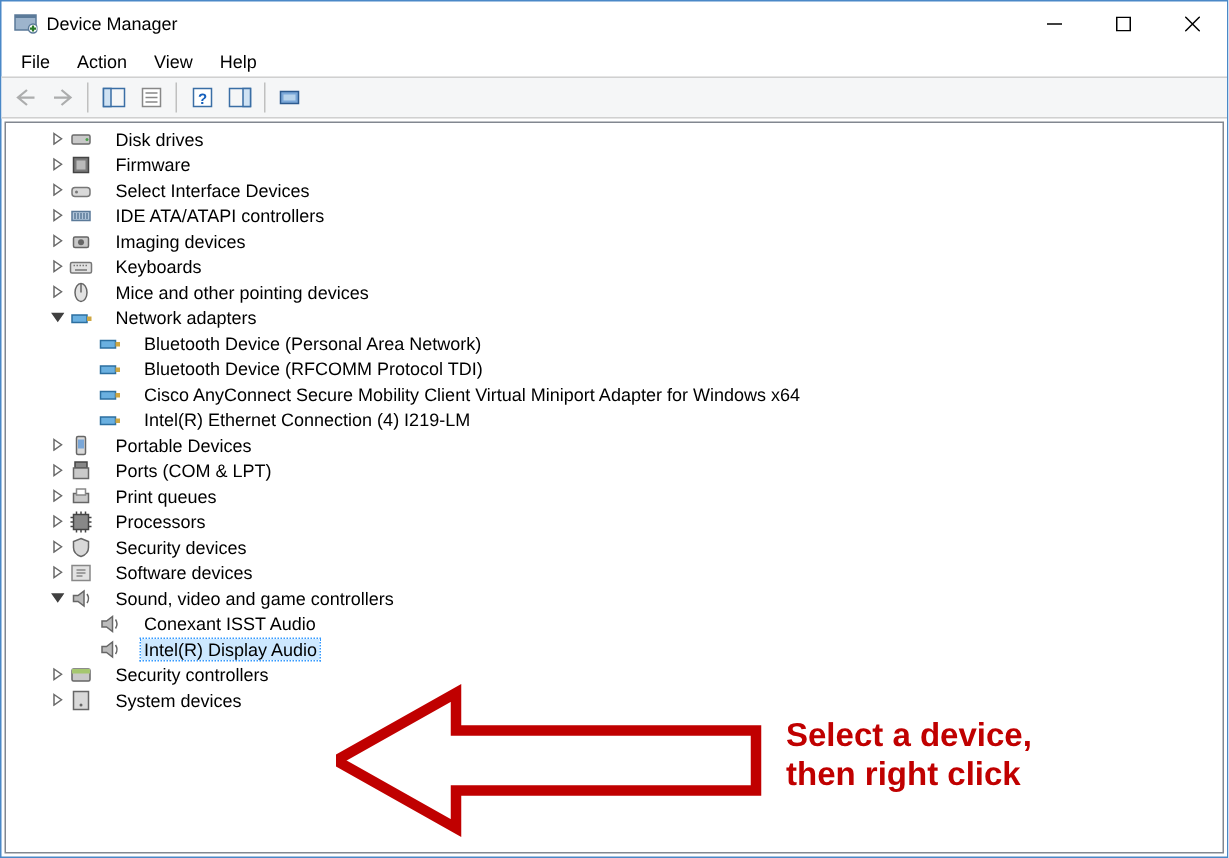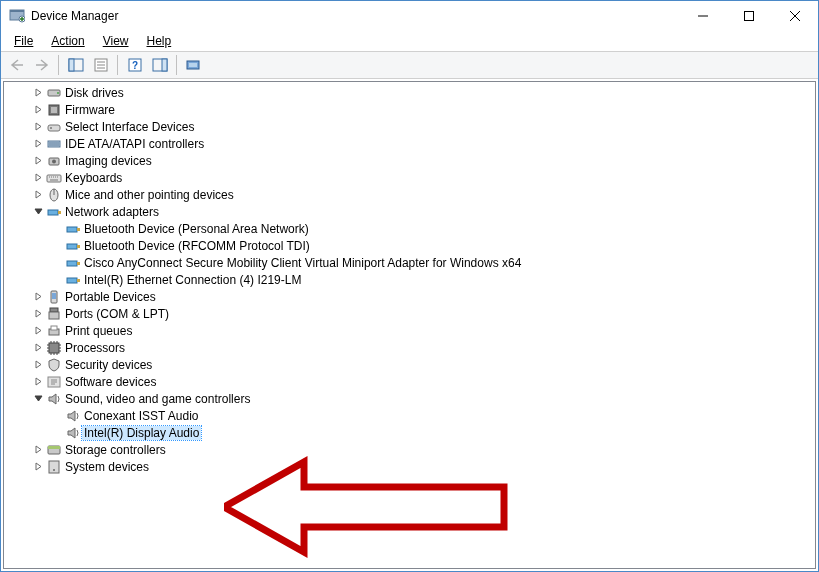--- a/index.html
+++ b/index.html
@@ -42,21 +42,21 @@
     font-size: 11px;
   }
   
   .menubar {
     height: 20px;
     display: flex;
     align-items: center;
     padding: 0 4px;
     font-size: 12px;
   }
-  .menu-item { padding: 2px 9px; text-decoration: underline; }
+  .menu-item { padding: 2px 9px; }
   
   .toolbar {
     height: 28px;
     border-top: 1px solid #d0d0d0;
     border-bottom: 1px solid #d0d0d0;
     background: #f5f6f7;
     display: flex;
     align-items: center;
     padding: 0 4px;
     gap: 2px;
@@ -104,20 +104,21 @@
     font-size: 9px; color:#5a5a5a;
     flex: 0 0 14px;
   }
   .row .icon {
     width: 18px; height: 16px;
     display: inline-flex; align-items:center; justify-content:center;
     flex: 0 0 18px;
   }
   .label {
     padding: 0 2px;
+    margin-left: 12px;
   }
   .row.selected .label {
     background: #cde8ff;
     outline: 1px dotted #3399ff;
     text-align: right;
   }
   
   .annotation {
     position: absolute;
     pointer-events: none;
@@ -498,41 +499,45 @@
           <span class="expander">
             <svg width="9" height="9">
               <path d="M2 1 L7 4.5 L2 8 Z" fill="none" stroke="#6a6a6a"></path>
             </svg>
           </span>
           <span class="icon">
             <svg width="16" height="16" viewBox="0 0 16 16">
               <use href="#ico-storage"></use>
             </svg>
           </span>
-          <span class="label">Storage controllers</span>
+          <span class="label">Security controllers</span>
         </div>
         <div class="row">
           <span class="pad" style="width: 25px;"></span>
           <span class="expander">
             <svg width="9" height="9">
               <path d="M2 1 L7 4.5 L2 8 Z" fill="none" stroke="#6a6a6a"></path>
             </svg>
           </span>
           <span class="icon">
             <svg width="16" height="16" viewBox="0 0 16 16">
               <use href="#ico-system"></use>
             </svg>
           </span>
           <span class="label">System devices</span>
         </div>
       </div>
 
     <svg class="annotation" style="left:220px; top:370px;" width="290" height="110" viewBox="0 0 290 110">
       <polygon points="0,55 80,10 80,35 280,35 280,75 80,75 80,100" fill="#ffffff" stroke="#c00000" stroke-width="7" stroke-linejoin="miter"></polygon>
     </svg>
+    <div class="anno-text" style="left:520px; top:395px;">
+      <div>Select a device,</div>
+      <div>then right click</div>
+    </div>
   </div>
 
 </div>
 
 <svg width="0" height="0" style="position:absolute">
   <defs>
     <g id="ico-disk">
         <rect x="2" y="5" width="12" height="6" rx="1" fill="#c9c9c9" stroke="#6b6b6b"></rect>
         <circle cx="12" cy="8" r="1" fill="#4aa04a"></circle>
       </g>

